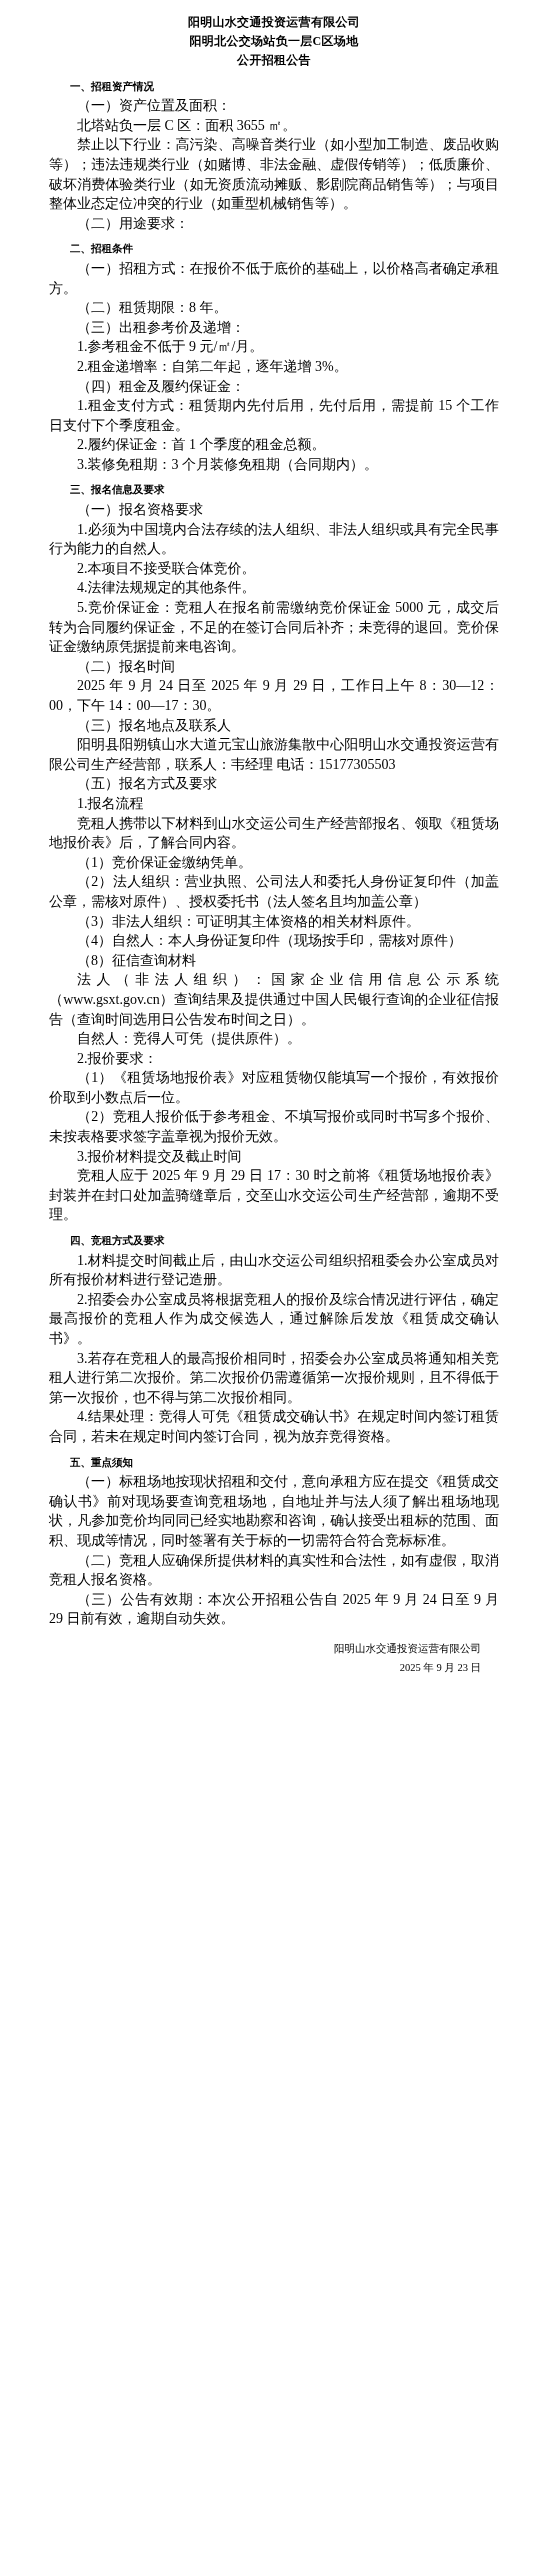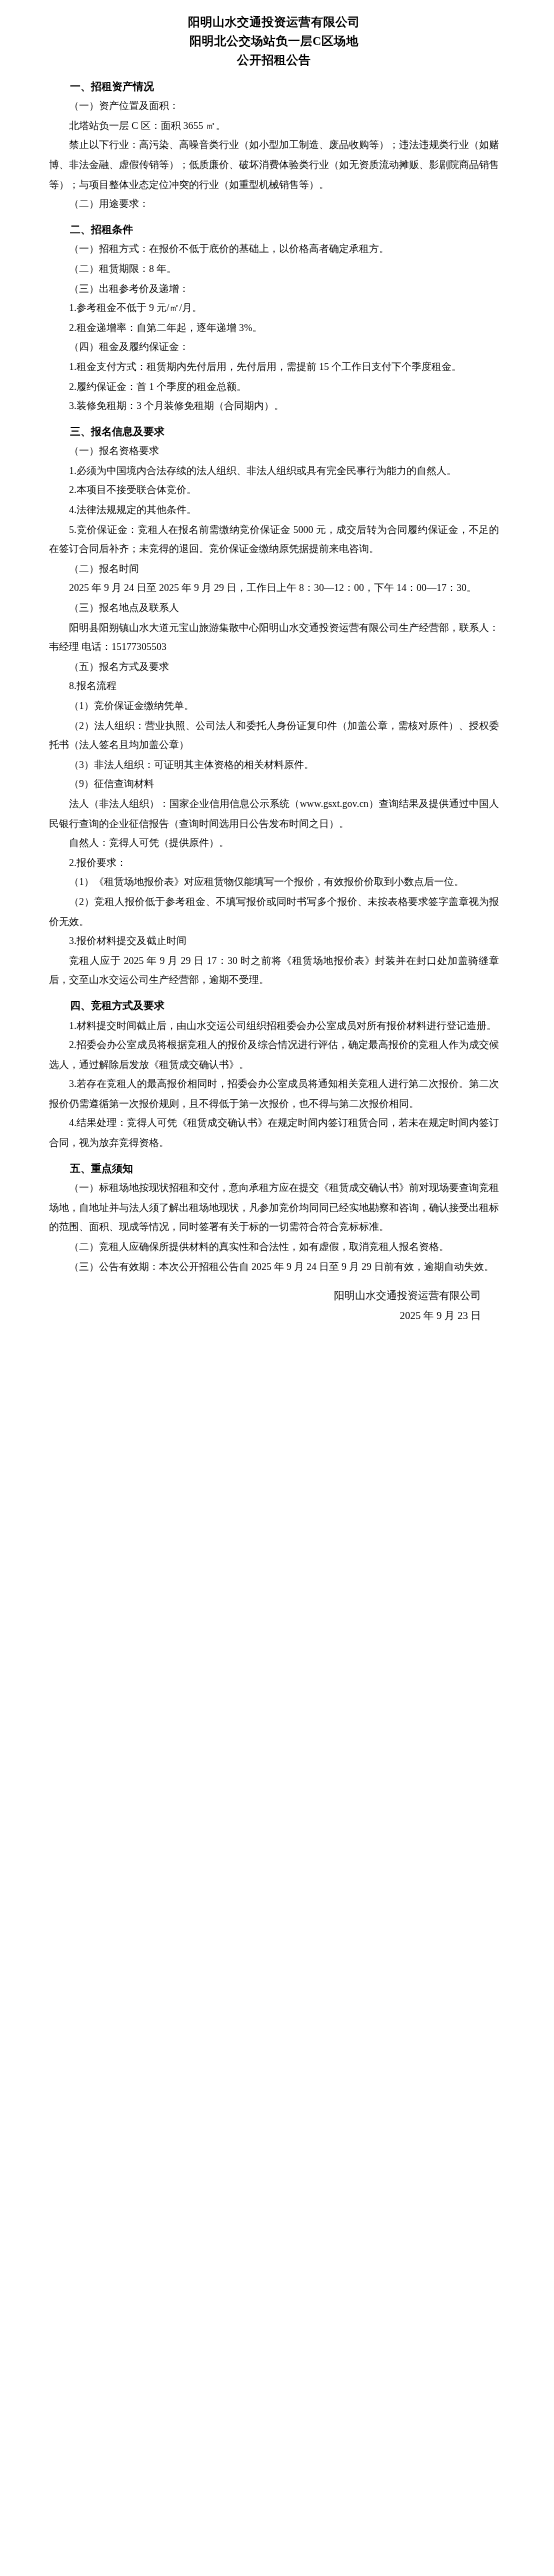--- a/index.html
+++ b/index.html
@@ -30,21 +30,21 @@
     letter-spacing: 0.3px;
   }
   .section-head {
     font-size: 10.5px;
     font-weight: bold;
     line-height: 19.6px;
     text-indent: 2em;
     margin-top: 6px;
   }
   .para {
-    font-size: 10px;
+    font-size: 14px;
     line-height: 19.6px;
     text-indent: 2em;
     text-align: justify;
   }
   .sign-block {
     margin-top: 9.8px;
     text-align: right;
     padding-right: 18px;
   }
   .sign-line {
@@ -84,25 +84,27 @@
   <div class="para">（一）报名资格要求</div>
   <div class="para">1.必须为中国境内合法存续的法人组织、非法人组织或具有完全民事行为能力的自然人。</div>
   <div class="para">2.本项目不接受联合体竞价。</div>
   <div class="para">4.法律法规规定的其他条件。</div>
   <div class="para">5.竞价保证金：竞租人在报名前需缴纳竞价保证金 5000 元，成交后转为合同履约保证金，不足的在签订合同后补齐；未竞得的退回。竞价保证金缴纳原凭据提前来电咨询。</div>
   <div class="para">（二）报名时间</div>
   <div class="para">2025 年 9 月 24 日至 2025 年 9 月 29 日，工作日上午 8：30—12：00，下午 14：00—17：30。</div>
   <div class="para">（三）报名地点及联系人</div>
   <div class="para">阳明县阳朔镇山水大道元宝山旅游集散中心阳明山水交通投资运营有限公司生产经营部，联系人：韦经理  电话：15177305503</div>
   <div class="para">（五）报名方式及要求</div>
-  <div class="para">8.报名流程</div>
+  <div class="para">1.报名流程</div>
+  <div class="para">竞租人携带以下材料到山水交运公司生产经营部报名、领取《租赁场地报价表》后，了解合同内容。</div>
   <div class="para">（1）竞价保证金缴纳凭单。</div>
   <div class="para">（2）法人组织：营业执照、公司法人和委托人身份证复印件（加盖公章，需核对原件）、授权委托书（法人签名且均加盖公章）</div>
   <div class="para">（3）非法人组织：可证明其主体资格的相关材料原件。</div>
-  <div class="para">（9）征信查询材料</div>
+  <div class="para">（4）自然人：本人身份证复印件（现场按手印，需核对原件）</div>
+  <div class="para">（8）征信查询材料</div>
   <div class="para">法人（非法人组织）：国家企业信用信息公示系统（www.gsxt.gov.cn）查询结果及提供通过中国人民银行查询的企业征信报告（查询时间选用日公告发布时间之日）。</div>
   <div class="para">自然人：竞得人可凭（提供原件）。</div>
   <div class="para">2.报价要求：</div>
   <div class="para">（1）《租赁场地报价表》对应租赁物仅能填写一个报价，有效报价价取到小数点后一位。</div>
   <div class="para">（2）竞租人报价低于参考租金、不填写报价或同时书写多个报价、未按表格要求签字盖章视为报价无效。</div>
   <div class="para">3.报价材料提交及截止时间</div>
   <div class="para">竞租人应于 2025 年 9 月 29 日 17：30 时之前将《租赁场地报价表》封装并在封口处加盖骑缝章后，交至山水交运公司生产经营部，逾期不受理。</div>
 
   <div class="section-head">四、竞租方式及要求</div>
   <div class="para">1.材料提交时间截止后，由山水交运公司组织招租委会办公室成员对所有报价材料进行登记造册。</div>

